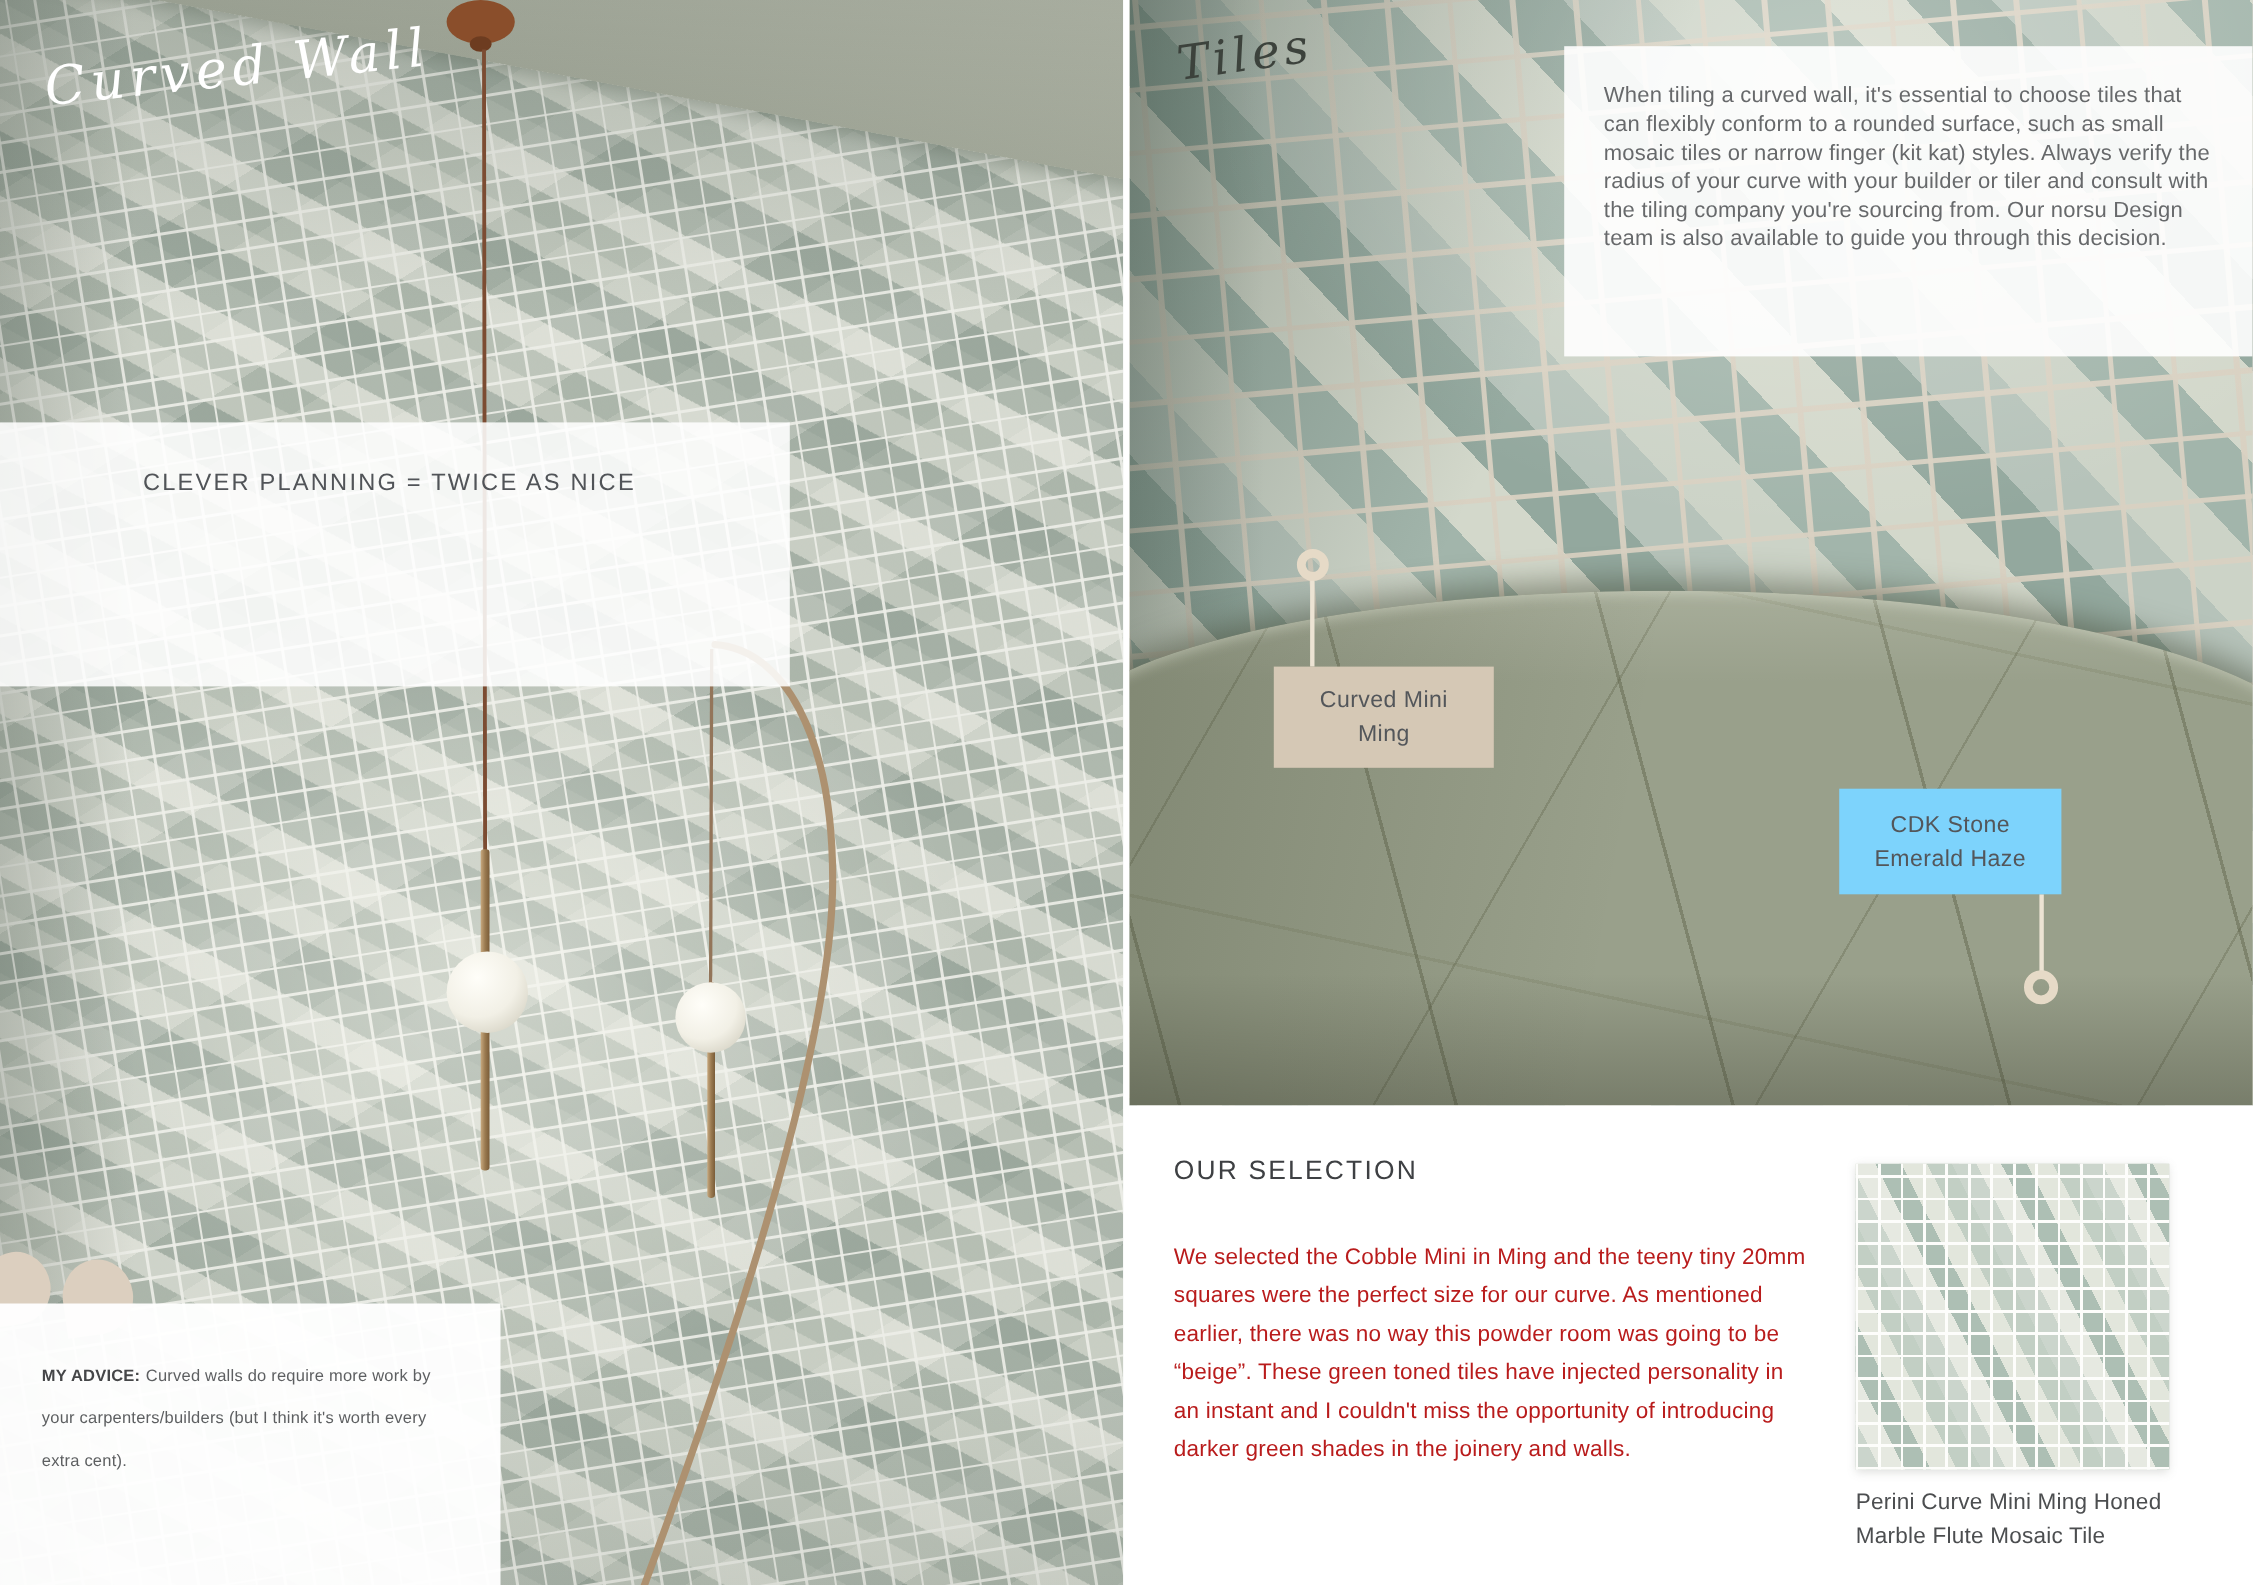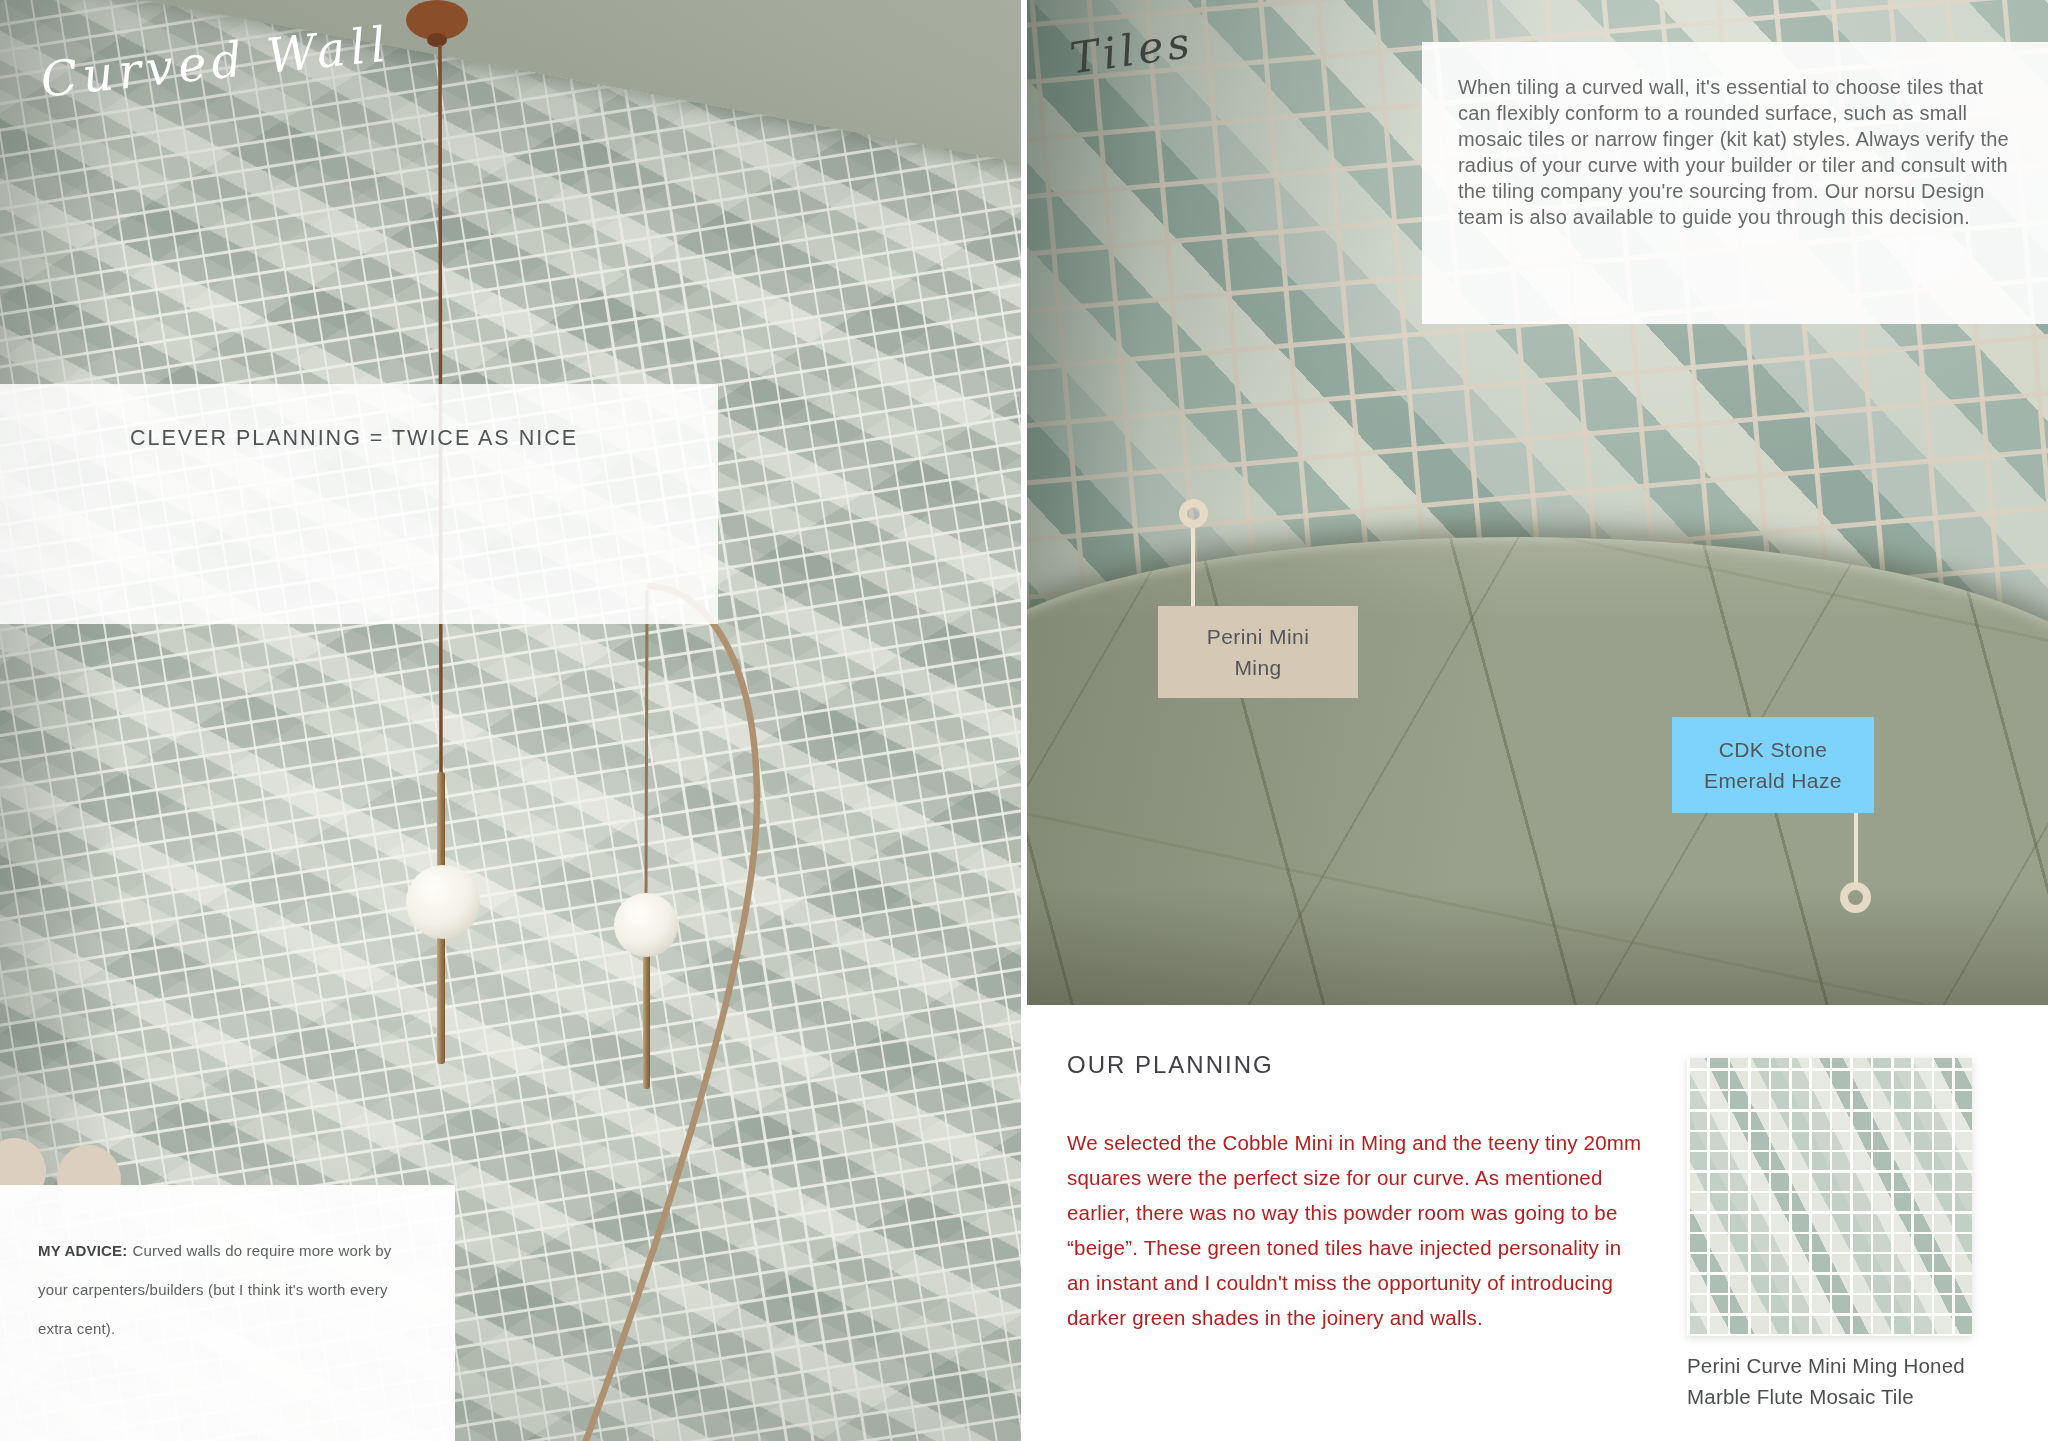--- a/index.html
+++ b/index.html
@@ -155,27 +155,27 @@
     <div class="right-shade"></div>
     <div class="stone"></div>
     <div class="bench-shadow"></div>
 
     <div class="script script-dark">Tiles</div>
 
     <div class="note-box">When tiling a curved wall, it's essential to choose tiles that can flexibly conform to a rounded surface, such as small mosaic tiles or narrow finger (kit kat) styles. Always verify the radius of your curve with your builder or tiler and consult with the tiling company you're sourcing from. Our norsu Design team is also available to guide you through this decision.</div>
 
     <div class="marker-line line-perini"></div>
     <div class="ring ring-perini"></div>
-    <div class="material-label label-perini" style="background:#d5c8b5;">Perini Mini Ming</div>
+    <div class="material-label label-perini" style="background:#d5c8b5;">Curved Mini Ming</div>
 
     <div class="marker-line line-cdk"></div>
     <div class="ring ring-cdk"></div>
     <div class="material-label label-cdk" style="background:#7dd3fc;">CDK Stone Emerald Haze</div>
   </div>
 
   <div class="selection">
-    <div class="selection-heading">OUR PLANNING</div>
+    <div class="selection-heading">OUR SELECTION</div>
     <div class="selection-body">We selected the Cobble Mini in Ming and the teeny tiny 20mm squares were the perfect size for our curve. As mentioned earlier, there was no way this powder room was going to be “beige”. These green toned tiles have injected personality in an instant and I couldn't miss the opportunity of introducing darker green shades in the joinery and walls.</div>
     <div class="swatch"></div>
     <div class="swatch-caption">Perini Curve Mini Ming Honed Marble Flute Mosaic Tile</div>
   </div>
 
 </div>
 
 </body></html>

